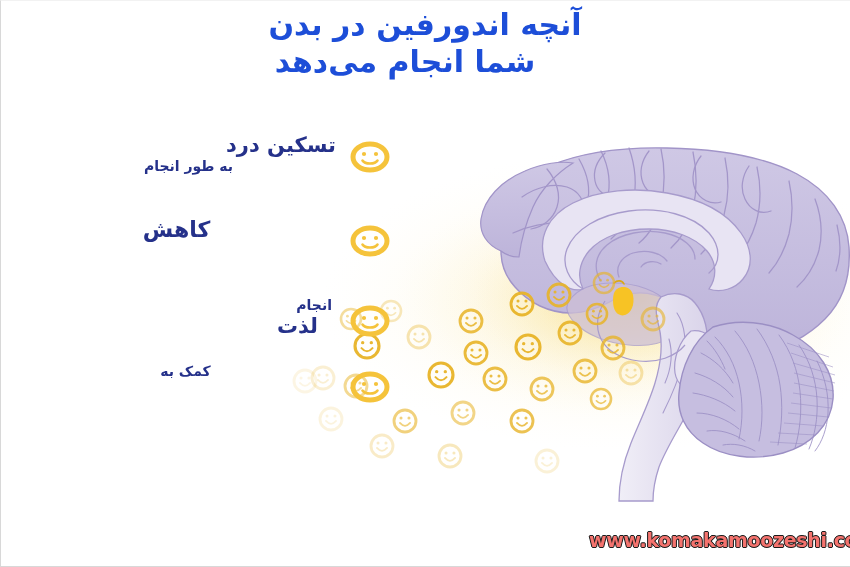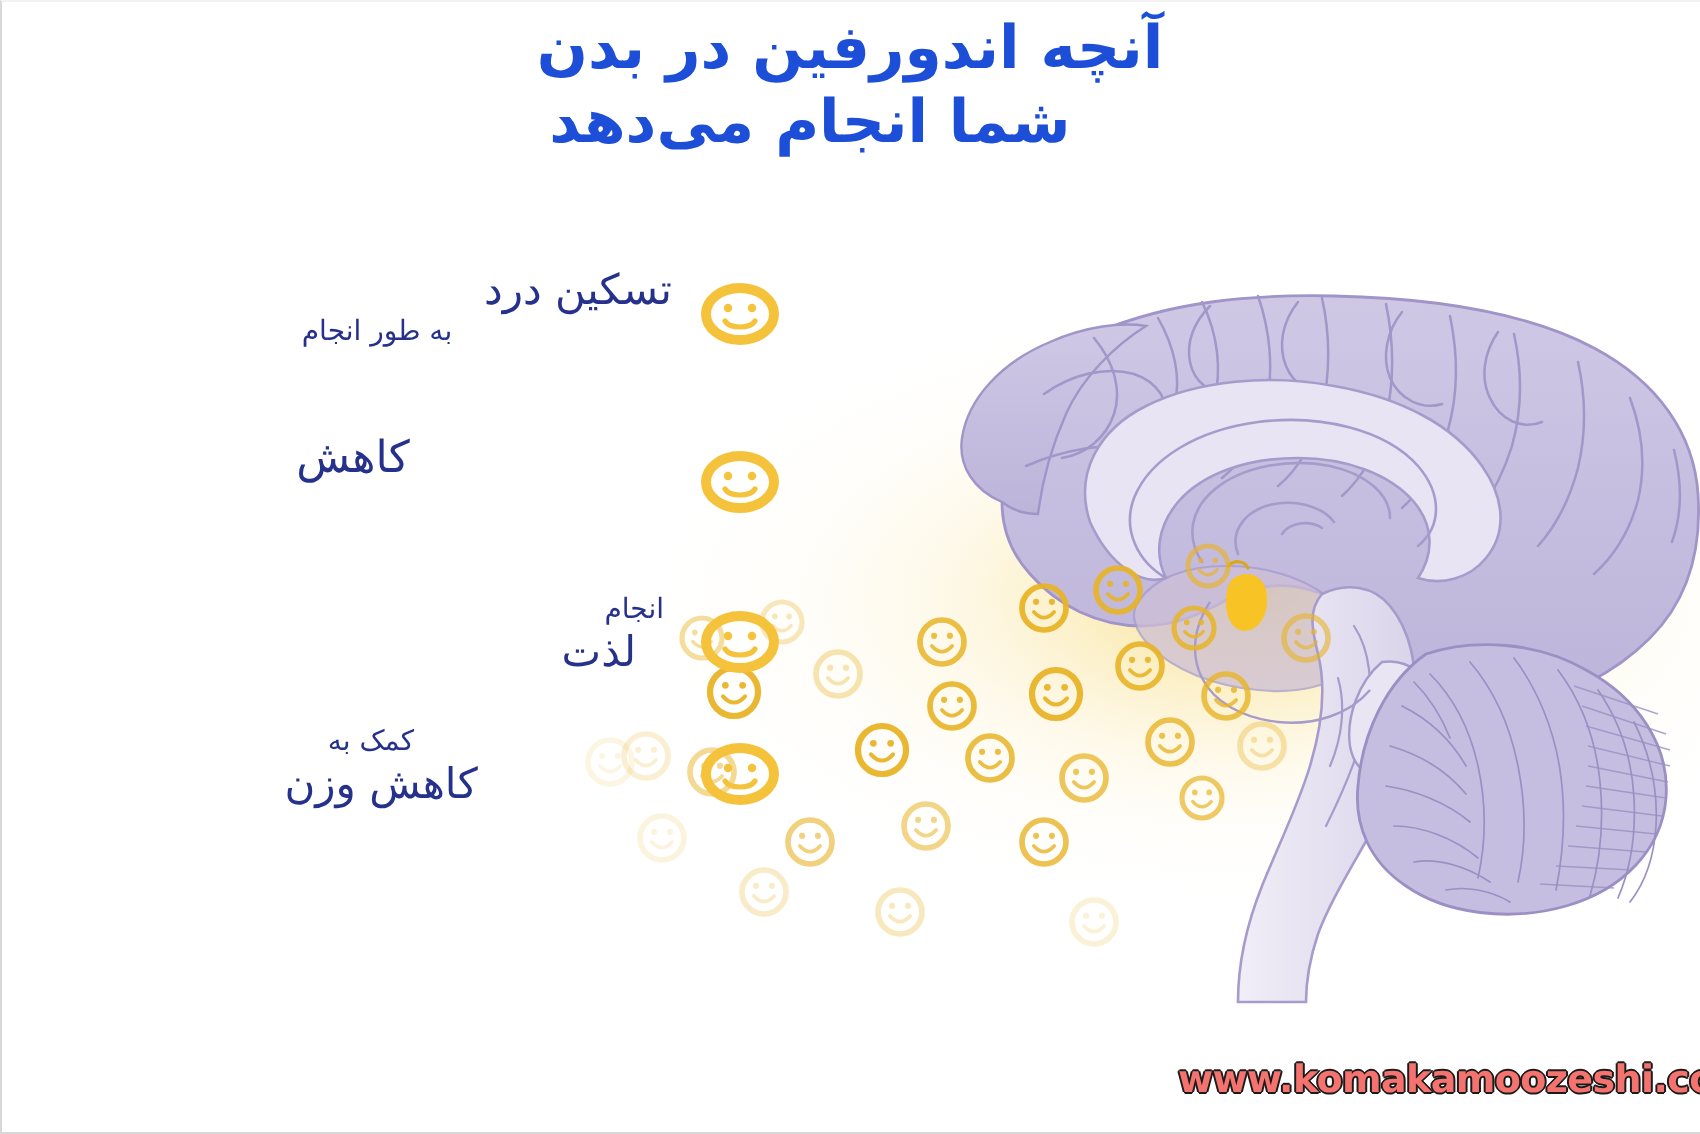--- a/index.html
+++ b/index.html
@@ -61,21 +61,21 @@
     width: 38px;
     height: 30px;
     margin-top: 8px;
     margin-left: 4px;
     position: relative;
   }
   .benefit-text {
     flex: 1 1 auto;
     direction: rtl;
     color: #25318a;
-    font-weight: normal;
+    font-weight: bold;
     line-height: 1.18;
     padding-right: 6px;
   }
   .line-primary {
     display: block;
     font-size: 21px;
     white-space: nowrap;
   }
   .line-secondary {
     display: block;
@@ -547,21 +547,20 @@
       <span class="benefit-bullet">
         <svg viewBox="0 0 40 32" width="40" height="32" xmlns="http://www.w3.org/2000/svg">
           <ellipse cx="20" cy="16" rx="17" ry="13" fill="none" stroke="#f5c33b" stroke-width="5"></ellipse>
           <ellipse cx="14" cy="13" rx="2.1" ry="2.1" fill="#f5c33b"></ellipse>
           <ellipse cx="26" cy="13" rx="2.1" ry="2.1" fill="#f5c33b"></ellipse>
           <path d="M12.5,19.5 C15,23.5 25,23.5 27.5,19.5" fill="none" stroke="#f5c33b" stroke-width="2.6" stroke-linecap="round"></path>
         </svg>
       </span>
       <span class="benefit-text">
         <span class="line-secondary">کمک به</span>
-        <span class="line-primary">کاهش وزن</span>
       </span>
     </div>
 
   </div>
 
   <div id="watermark">www.komakamoozeshi.com</div>
 
 </div>
 
 </body></html>

